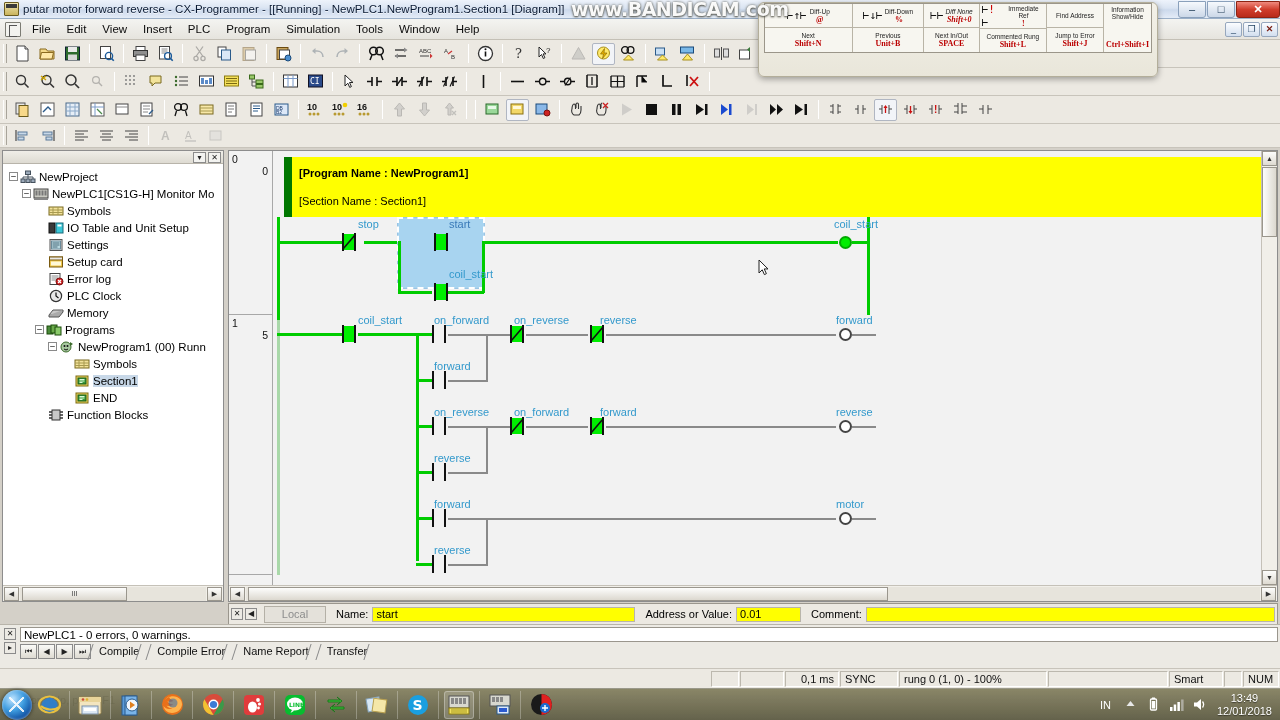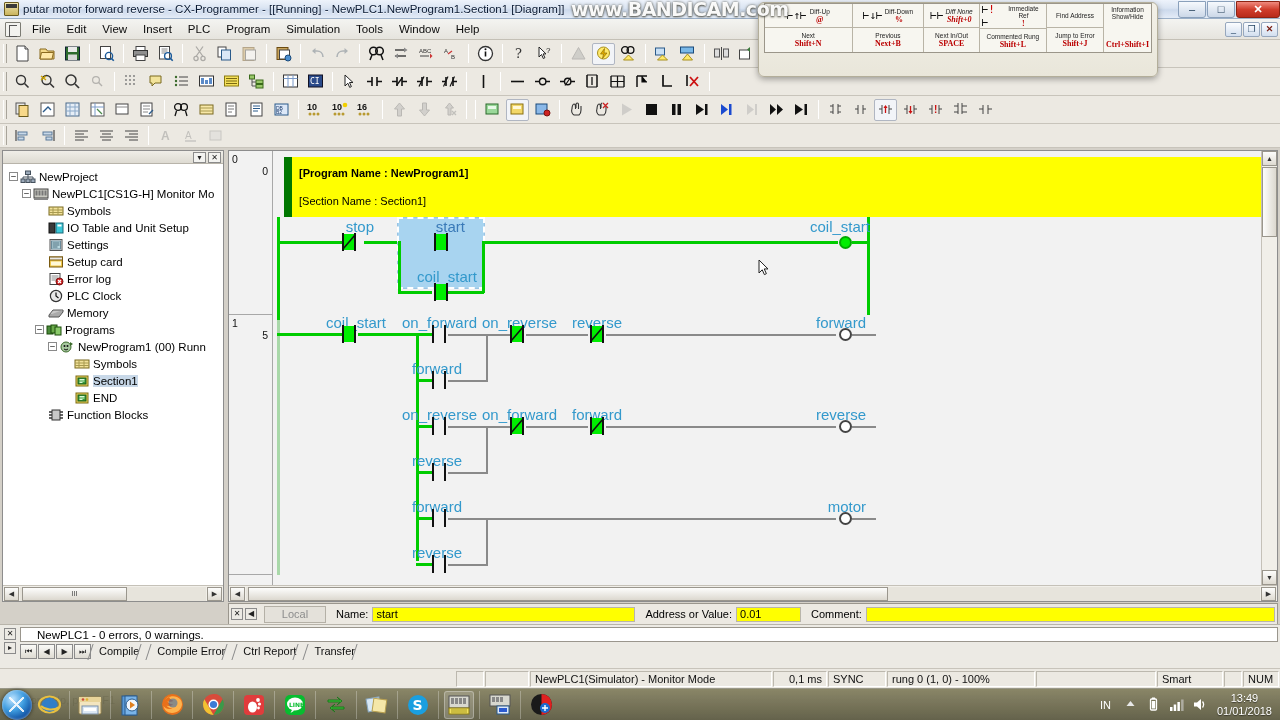--- a/index.html
+++ b/index.html
@@ -271,22 +271,23 @@
   .contact .bar-l { left:2px; }
   .contact .bar-r { right:2px; }
   .contact .fill {
     position:absolute; left:4px; top:1px; width:10px; height:16px; background:transparent;
   }
   .contact.energized .fill { background:#00ee00; }
   .contact .slash {
     position:absolute; left:2px; top:0; width:14px; height:18px;
   }
   .lbl {
-    position:absolute; font-size:15px; color:#3399cc; white-space:nowrap;
-    text-align:right;
+    position:absolute; font-size:11px; color:#3399cc; white-space:nowrap;
+    text-align:left;
+    margin-left:32px;
   }
   .coil { position:absolute; width:22px; height:18px; }
   .coil .ring {
     position:absolute; left:4px; top:3px; width:13px; height:13px;
     border:2px solid #444; border-radius:50%; background:#fff;
   }
   .coil.energized .ring { background:#00ee00; border-color:#00aa00; }
 
   .selbox {
     position:absolute; background:#a8d4f0;
@@ -331,21 +332,21 @@
     text-align:center; color:#222;
   }
   .out-grip2 {
     position:absolute; left:4px; top:17px; width:12px; height:12px;
     border:1px solid #8b8b8b; background:#eceae4; font-size:8px; line-height:10px;
     text-align:center; color:#222;
   }
   .out-text {
     position:absolute; left:20px; top:2px; right:2px; height:15px;
     background:#fff; border:1px solid #9a968d;
-    font-size:11.5px; line-height:14px; padding-left:16px; color:#000;
+    font-size:11.5px; line-height:14px; padding-left:3px; color:#000;
   }
   .out-tabs {
     position:absolute; left:20px; top:19px; right:2px; height:18px;
     display:flex; align-items:flex-start;
   }
   .navbtn {
     width:17px; height:15px; border:1px solid #8b8b8b;
     background:linear-gradient(180deg,#fafaf7,#dedbd2);
     font-size:8px; line-height:13px; text-align:center; color:#222; margin-right:1px;
   }
@@ -1149,21 +1150,21 @@
         <div class="cxi-top">
           <span class="cxi-sym">⊢↓⊢</span>
           <span class="cxi-stack" style="margin-left:2px;">
             <span class="cxi-lbl">Diff-Down</span>
             <span class="cxi-key">%</span>
           </span>
         </div>
         <div class="cxi-bot">
           <span class="cxi-stack">
             <span class="cxi-lbl">Previous</span>
-            <span class="cxi-key">Next+B</span>
+            <span class="cxi-key">Unit+B</span>
           </span>
         </div>
       </div>
       <div class="cxi-col" style="width:60px;">
         <div class="cxi-top">
           <span class="cxi-sym">⊢⊢</span>
           <span class="cxi-stack" style="margin-left:2px;font-style:italic;">
             <span class="cxi-lbl">Diff None</span>
             <span class="cxi-key">Shift+0</span>
           </span>
@@ -1621,35 +1622,34 @@
     <div class="out-close">✕</div>
     <div class="out-grip2">▸</div>
     <div class="out-text">NewPLC1 - 0 errors, 0 warnings.</div>
     <div class="out-tabs">
       <div class="navbtn">⏮</div>
       <div class="navbtn">◀</div>
       <div class="navbtn">▶</div>
       <div class="navbtn">⏭</div>
       <div class="otab">Compile</div>
       <div class="otab">Compile Error</div>
-      <div class="otab">Ctrl Report</div>
+      <div class="otab">Name Report</div>
       <div class="otab">Transfer</div>
     </div>
   </div>
 
   <div class="statusbar">
     <div class="st-cell st-help">For Help, press F1</div>
     <div class="st-cell" style="width:28px;"></div>
     <div class="st-cell" style="width:44px;"></div>
-    <div class="st-cell" style="width:242px;">NewPLC1(Simulator) - Monitor Mode</div>
     <div class="st-cell" style="width:54px; text-align:right;">0,1 ms</div>
     <div class="st-cell" style="width:58px;">SYNC</div>
     <div class="st-cell" style="width:148px;">rung 0 (1, 0)  - 100%</div>
     <div class="st-cell" style="width:120px;"></div>
-    <div class="st-cell" style="width:66px;">Smart</div>
+    <div class="st-cell" style="width:54px;">Smart</div>
     <div class="st-cell" style="width:18px;"></div>
     <div class="st-cell" style="width:36px;">NUM</div>
   </div>
 
   <div class="taskbar">
     <div class="startorb"></div>
     <div class="tbapp">
       <svg width="25" height="25" viewBox="0 0 25 25">
         <ellipse cx="12.5" cy="12.5" rx="10.5" ry="8" fill="none" stroke="#e8c040" stroke-width="2.2"></ellipse>
         <path d="M6 9 Q12.5 2 19 9 Q22 13 19 17 Q12.5 23 6 17 Q3 13 6 9" fill="#2a7fd4" opacity=".9"></path>
@@ -1783,17 +1783,17 @@
         <rect x="5.7" y="8.5" width="2.5" height="6.5" fill="#fff"></rect>
         <rect x="9.4" y="6" width="2.5" height="9" fill="#fff"></rect>
         <rect x="13.1" y="3.5" width="2.5" height="11.5" fill="#dadada" opacity=".55"></rect>
       </svg>
       <svg class="tray-ico" viewBox="0 0 17 17">
         <path d="M3 6.5h3L10 3v11L6 10.5H3z" fill="#fff"></path>
         <path d="M11.5 5.5a5 5 0 010 6" stroke="#fff" stroke-width="1.3" fill="none"></path>
       </svg>
       <div class="clock">
         <div>13:49</div>
-        <div>01/01/2018</div>
+        <div>12/01/2018</div>
       </div>
     </div>
   </div>
 </div>
 
 </body></html>

